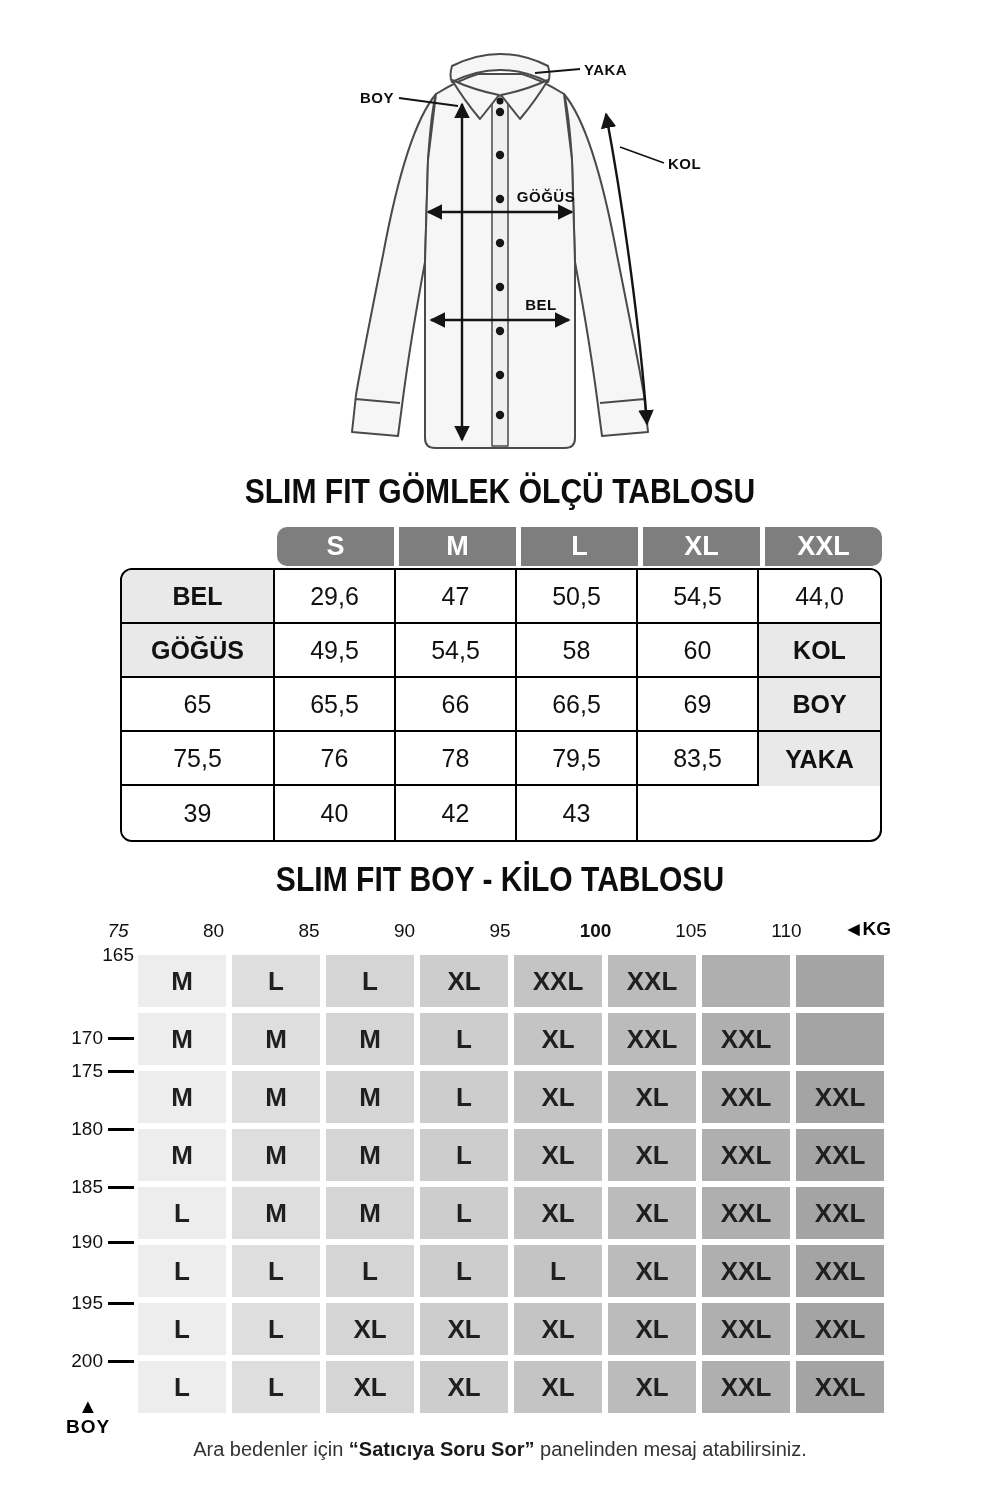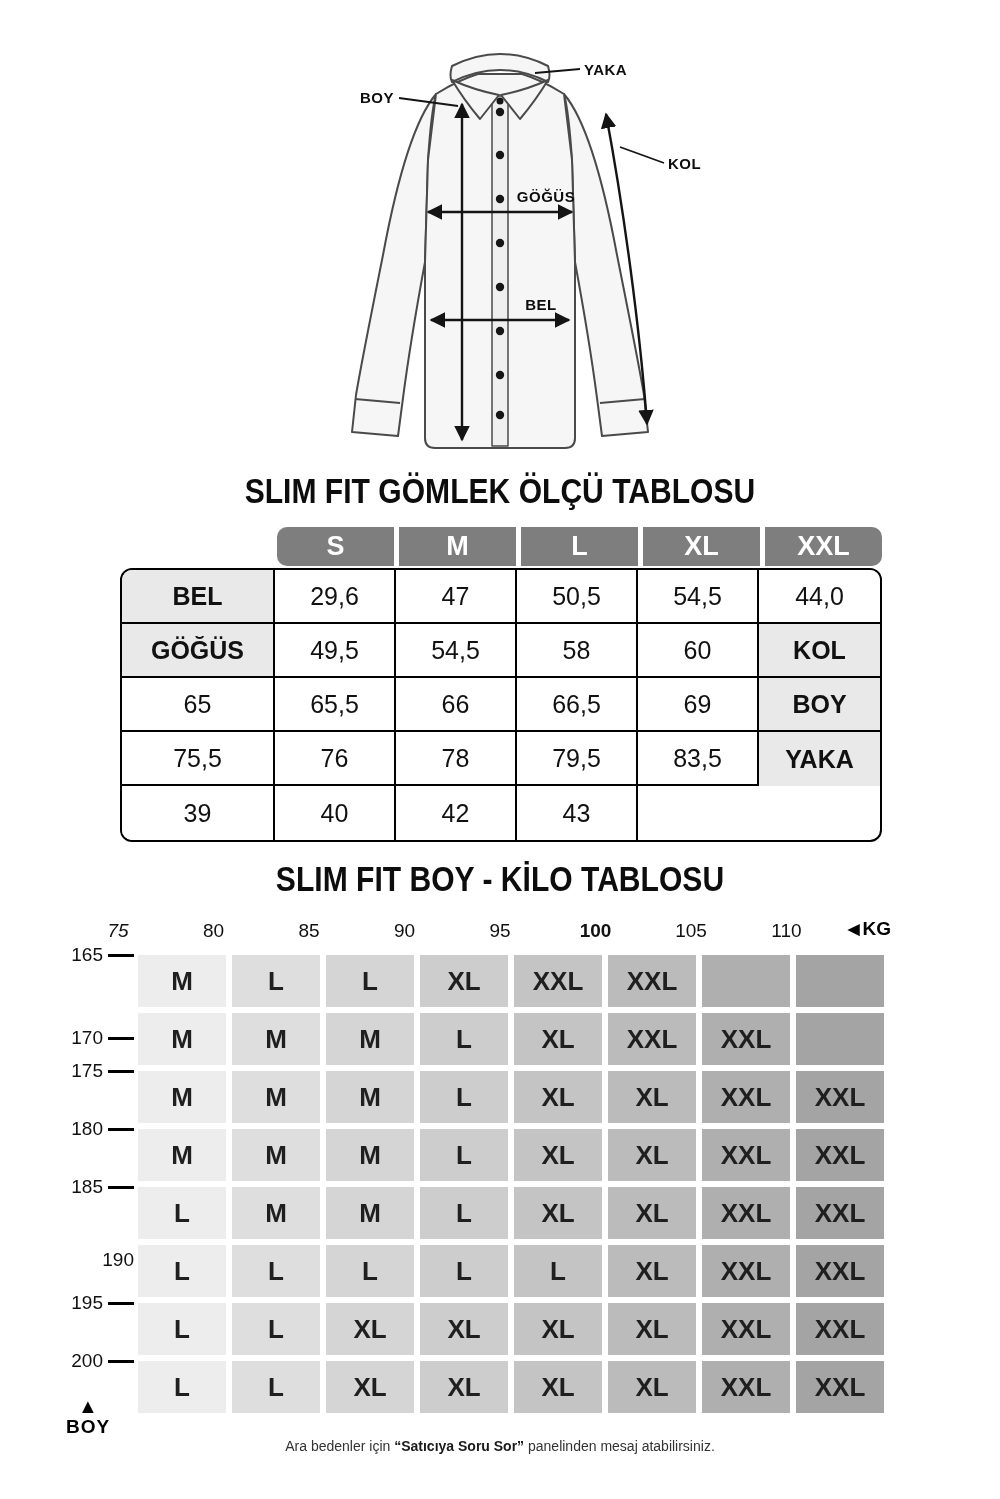--- a/index.html
+++ b/index.html
@@ -47,21 +47,21 @@
            grid-template-columns:repeat(8,88px); grid-auto-rows:52px; gap:6px; }
   .wgrid .gcell { display:flex; align-items:center; justify-content:center;
                   font-weight:700; font-size:26px; color:#1f1f1f; }
 
   .boylabel { position:absolute; left:58px; top:1396px; width:60px; display:flex; flex-direction:column;
               align-items:center; line-height:1.05; }
   .boylabel .boyarrow { font-size:20px; color:#000; }
   .boylabel .boytext  { font-weight:700; font-size:19px; letter-spacing:1px; color:#000; }
 
   .footer { position:absolute; left:0; top:1438px; width:1000px; text-align:center;
-            font-size:14px; color:#333; }
+            font-size:20px; color:#333; }
   .footer b { color:#1a1a1a; }
 </style>
 </head>
 <body>
 
 <div class="page">
 
   <svg class="shirt" width="1000" height="470" viewBox="0 0 1000 470">
     <defs>
       <marker id="ah" viewBox="0 0 10 10" refX="9" refY="5" markerWidth="6.5" markerHeight="6.5" orient="auto-start-reverse">
@@ -162,41 +162,41 @@
       <span class="kgtick" style="left: 477.5px; font-weight: bold;">100</span>
       <span class="kgtick" style="left: 573px;">105</span>
       <span class="kgtick" style="left: 668.5px;">110</span>
     </div>
   <div class="kglabel">
     <span class="kgarrow">◀</span>
     <span>KG</span>
   </div>
 
   <div class="haxis">
-      <div class="htick" style="top: -11px;">
+      <div class="htick" style="top: -11px; flex-direction: column;">
         <span class="hnum">165</span>
         <span class="hdash"></span>
       </div>
       <div class="htick" style="top: 47px; margin-top: 25px;">
         <span class="hnum">170</span>
         <span class="hdash"></span>
       </div>
       <div class="htick" style="top: 105px;">
         <span class="hnum">175</span>
         <span class="hdash"></span>
       </div>
       <div class="htick" style="top: 163px;">
         <span class="hnum">180</span>
         <span class="hdash"></span>
       </div>
       <div class="htick" style="top: 221px;">
         <span class="hnum">185</span>
         <span class="hdash"></span>
       </div>
-      <div class="htick" style="top: 294px; flex-direction: column;">
+      <div class="htick" style="top: 276px;">
         <span class="hnum">190</span>
         <span class="hdash"></span>
       </div>
       <div class="htick" style="top: 337px;">
         <span class="hnum">195</span>
         <span class="hdash"></span>
       </div>
       <div class="htick" style="top: 395px;">
         <span class="hnum">200</span>
         <span class="hdash"></span>

